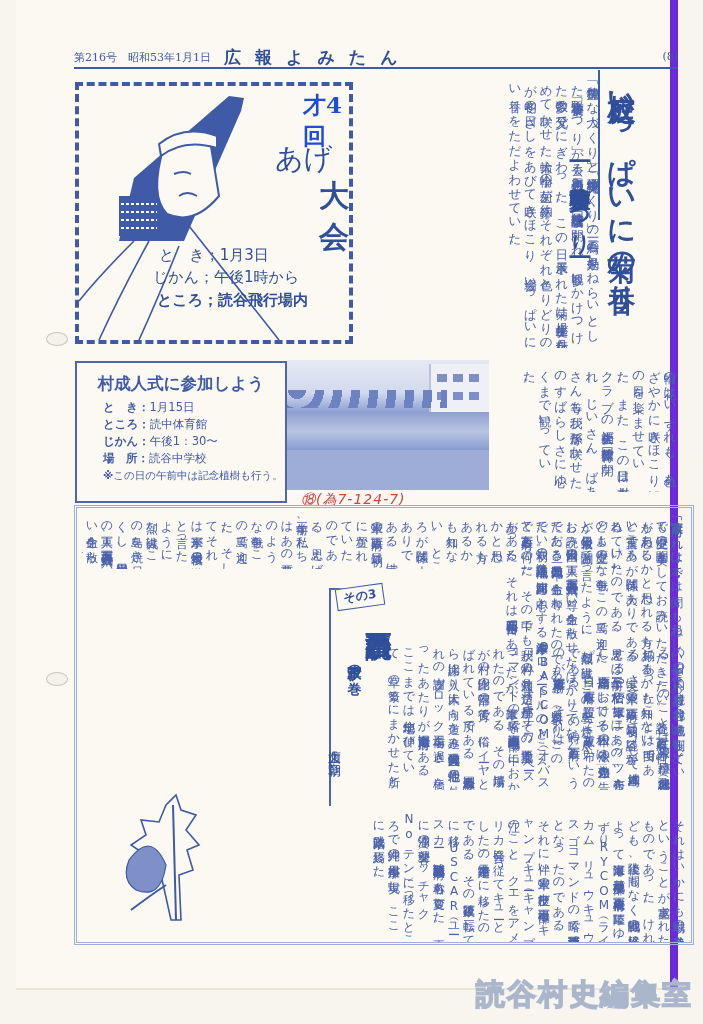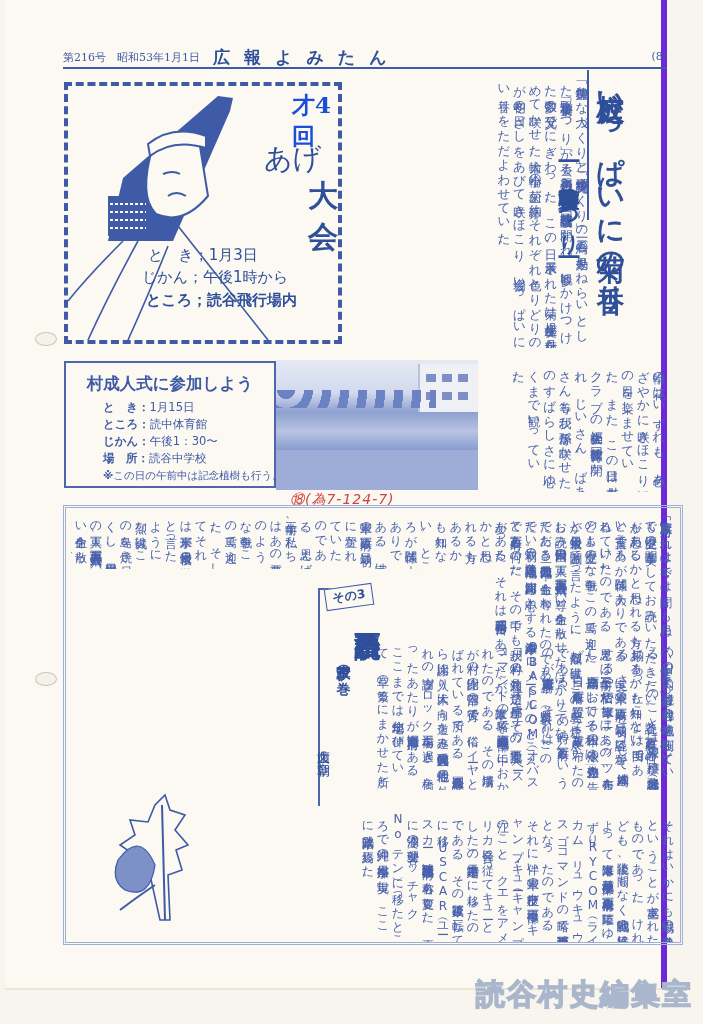--- a/index.html
+++ b/index.html
@@ -4,23 +4,23 @@
 <style>
   * { box-sizing: border-box; margin: 0; padding: 0; }
   html, body { width: 703px; height: 1024px; overflow: hidden; }
   body {
     background: #f7f5ee;
     font-family: "DejaVu Serif", serif;
     color: #3f5aa6;
     position: relative;
   }
   .page {
-    position: absolute; left: 5px; top: 0; width: 662px; height: 990px;
+    position: absolute; left: 16px; top: 0; width: 662px; height: 990px;
     background: #fbf9f1;
-    border-right: 6px solid #6d28d9;
+    border-right: 8px solid #6d28d9;
     border-bottom: 2px solid #ece6d6;
   }
   .punch-hole {
     position: absolute; width: 22px; height: 14px; border-radius: 50%;
     border: 1.5px solid #c9c6bd; background: #f4f2ea;
   }
   .header-line {
     position: absolute; left: 58px; top: 50px; width: 604px; height: 14px;
     font-family: "DejaVu Serif", serif; font-size: 11px; color: #3f5aa6;
   }
@@ -50,22 +50,22 @@
     position: absolute; left: 59px; top: 82px; width: 278px; height: 262px;
     border: 4px dashed #3f5aa6;
   }
   .kite-title-1 { position: absolute; left: 224px; top: 4px; font-size: 23px; font-weight: bold; color: #1d4ed8; font-family: "DejaVu Serif", serif;}
   .kite-title-2 { position: absolute; left: 196px; top: 54px; font-size: 28px; color: #2f4f9a; font-family: "DejaVu Serif", serif;}
   .kite-title-3 { position: absolute; left: 220px; top: 90px; font-size: 30px; font-weight: bold; color: #2f4f9a; font-family: "DejaVu Serif", serif; text-align: right;}
   .kite-info { position: absolute; font-size: 15px; color: #2f4f9a; font-family: "DejaVu Sans", sans-serif; white-space: nowrap; text-align: right; }
 
   
   .ceremony-box {
-    position: absolute; left: 59px; top: 361px; width: 212px; height: 127px;
-    border: 2px solid #4f66ad; padding: 10px 16px;
+    position: absolute; left: 59px; top: 361px; width: 212px; height: 142px;
+    border: 2px solid #4f66ad; padding: 10px 5px;
     font-family: "DejaVu Sans", sans-serif;
   }
   .ceremony-title { font-size: 16.5px; font-weight: bold; color: #3f5aa6; text-align: center; margin-bottom: 4px; }
   .ceremony-row { font-size: 11.5px; line-height: 17px; color: #3f5aa6; white-space: nowrap; margin-left: 21px; }
   .ceremony-row .k { font-weight: bold; }
 
   .photo {
     position: absolute; left: 271px; top: 360px; width: 202px; height: 130px;
     background: linear-gradient(180deg, #e5e9f3 0%, #d2daee 25%, #8ea0d0 40%, #b9c4e3 55%, #7f94cc 72%, #c8d0e8 100%);
     overflow: hidden;

